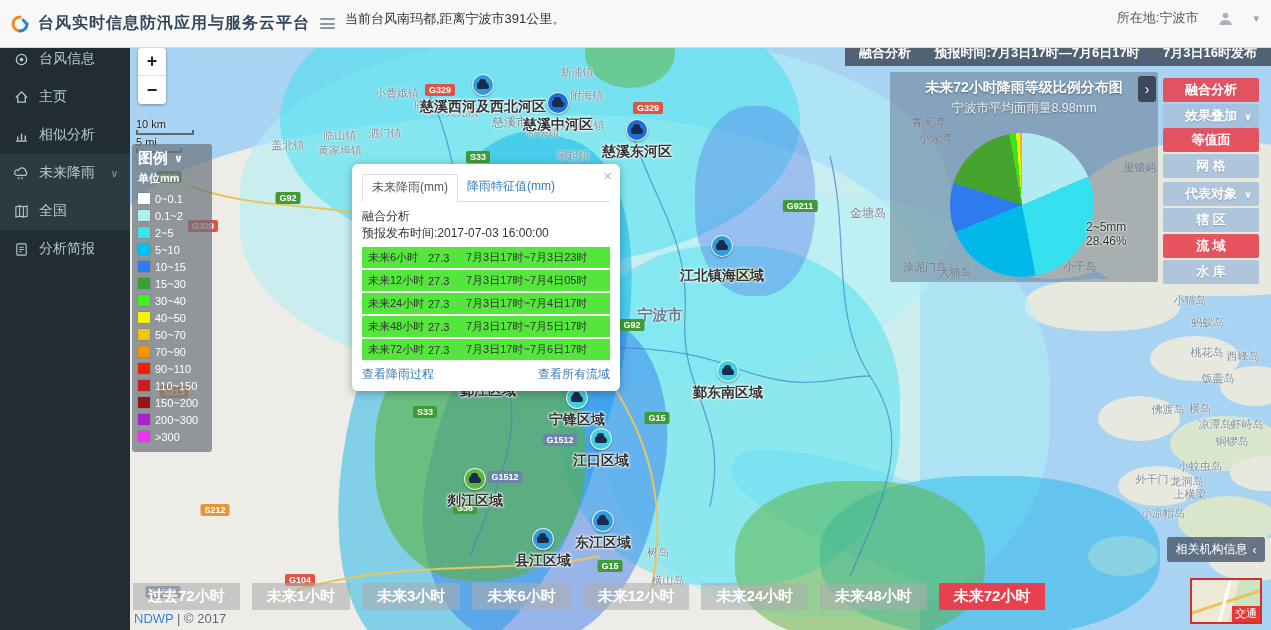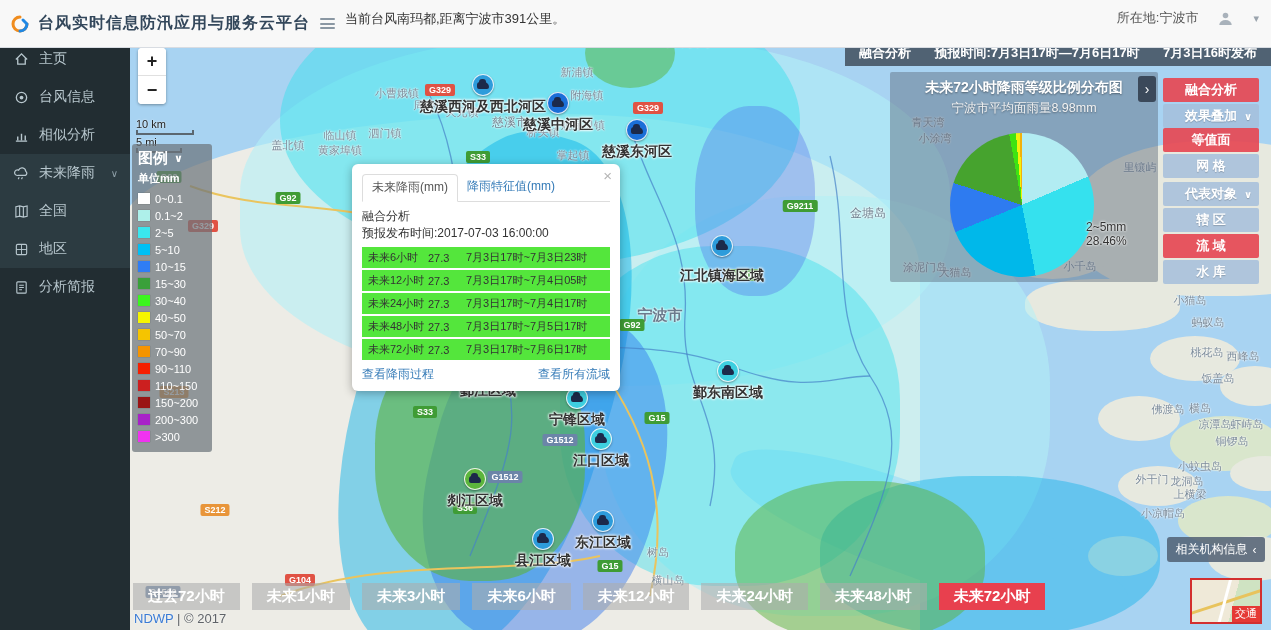--- a/index.html
+++ b/index.html
@@ -500,30 +500,30 @@
         <circle cx="7" cy="4.2" r="2.6" fill="#a9b2bb"></circle>
         <path d="M1.2 13 a5.8 4.6 0 0 1 11.6 0 z" fill="#a9b2bb"></path>
       </svg>
       <span class="caret">▾</span>
     </span>
   </div>
 
   <div class="sidebar">
     <div class="side-item">
       <svg width="15" height="15" viewBox="0 0 16 16">
-        <path d="M2 8 L8 2 L14 8 M4 7 v6 h8 v-6" fill="none" stroke="#b8c7ce" stroke-width="1.4"></path>
-      </svg>
-      <span>主页</span>
-    </div>
-    <div class="side-item">
-      <svg width="15" height="15" viewBox="0 0 16 16">
         <circle cx="8" cy="8" r="5.5" fill="none" stroke="#b8c7ce" stroke-width="1.4"></circle>
         <circle cx="8" cy="8" r="2" fill="#b8c7ce"></circle>
       </svg>
       <span>台风信息</span>
+    </div>
+    <div class="side-item">
+      <svg width="15" height="15" viewBox="0 0 16 16">
+        <path d="M2 8 L8 2 L14 8 M4 7 v6 h8 v-6" fill="none" stroke="#b8c7ce" stroke-width="1.4"></path>
+      </svg>
+      <span>主页</span>
     </div>
     <div class="side-item">
       <svg width="15" height="15" viewBox="0 0 16 16">
         <path d="M2 14 h12 M4 13 v-4 M8 13 v-7 M12 13 v-5" fill="none" stroke="#b8c7ce" stroke-width="1.5"></path>
       </svg>
       <span>相似分析</span>
     </div>
     <div class="side-group">
       <div class="side-item">
         <svg width="15" height="15" viewBox="0 0 16 16">
@@ -532,27 +532,20 @@
         </svg>
         <span>未来降雨</span>
         <span class="side-caret">∨</span>
       </div>
       <div class="side-item">
         <svg width="15" height="15" viewBox="0 0 16 16">
           <path d="M2 3 l4 -1 l4 1 l4 -1 v11 l-4 1 l-4 -1 l-4 1 z M6 2 v11 M10 3 v11" fill="none" stroke="#b8c7ce" stroke-width="1.2"></path>
         </svg>
         <span>全国</span>
       </div>
-      <div class="side-item">
-        <svg width="15" height="15" viewBox="0 0 16 16">
-          <rect x="2.5" y="2.5" width="11" height="11" rx="1.5" fill="none" stroke="#b8c7ce" stroke-width="1.2"></rect>
-          <path d="M2.5 8 h11 M8 2.5 v11" stroke="#b8c7ce" stroke-width="1"></path>
-        </svg>
-        <span>地区</span>
-      </div>
     </div>
     <div class="side-item">
       <svg width="15" height="15" viewBox="0 0 16 16">
         <rect x="3" y="2" width="10" height="12" rx="1" fill="none" stroke="#b8c7ce" stroke-width="1.2"></rect>
         <path d="M5.5 5.5 h5 M5.5 8 h5 M5.5 10.5 h3" stroke="#b8c7ce" stroke-width="1.1"></path>
       </svg>
       <span>分析简报</span>
     </div>
   </div>
 

